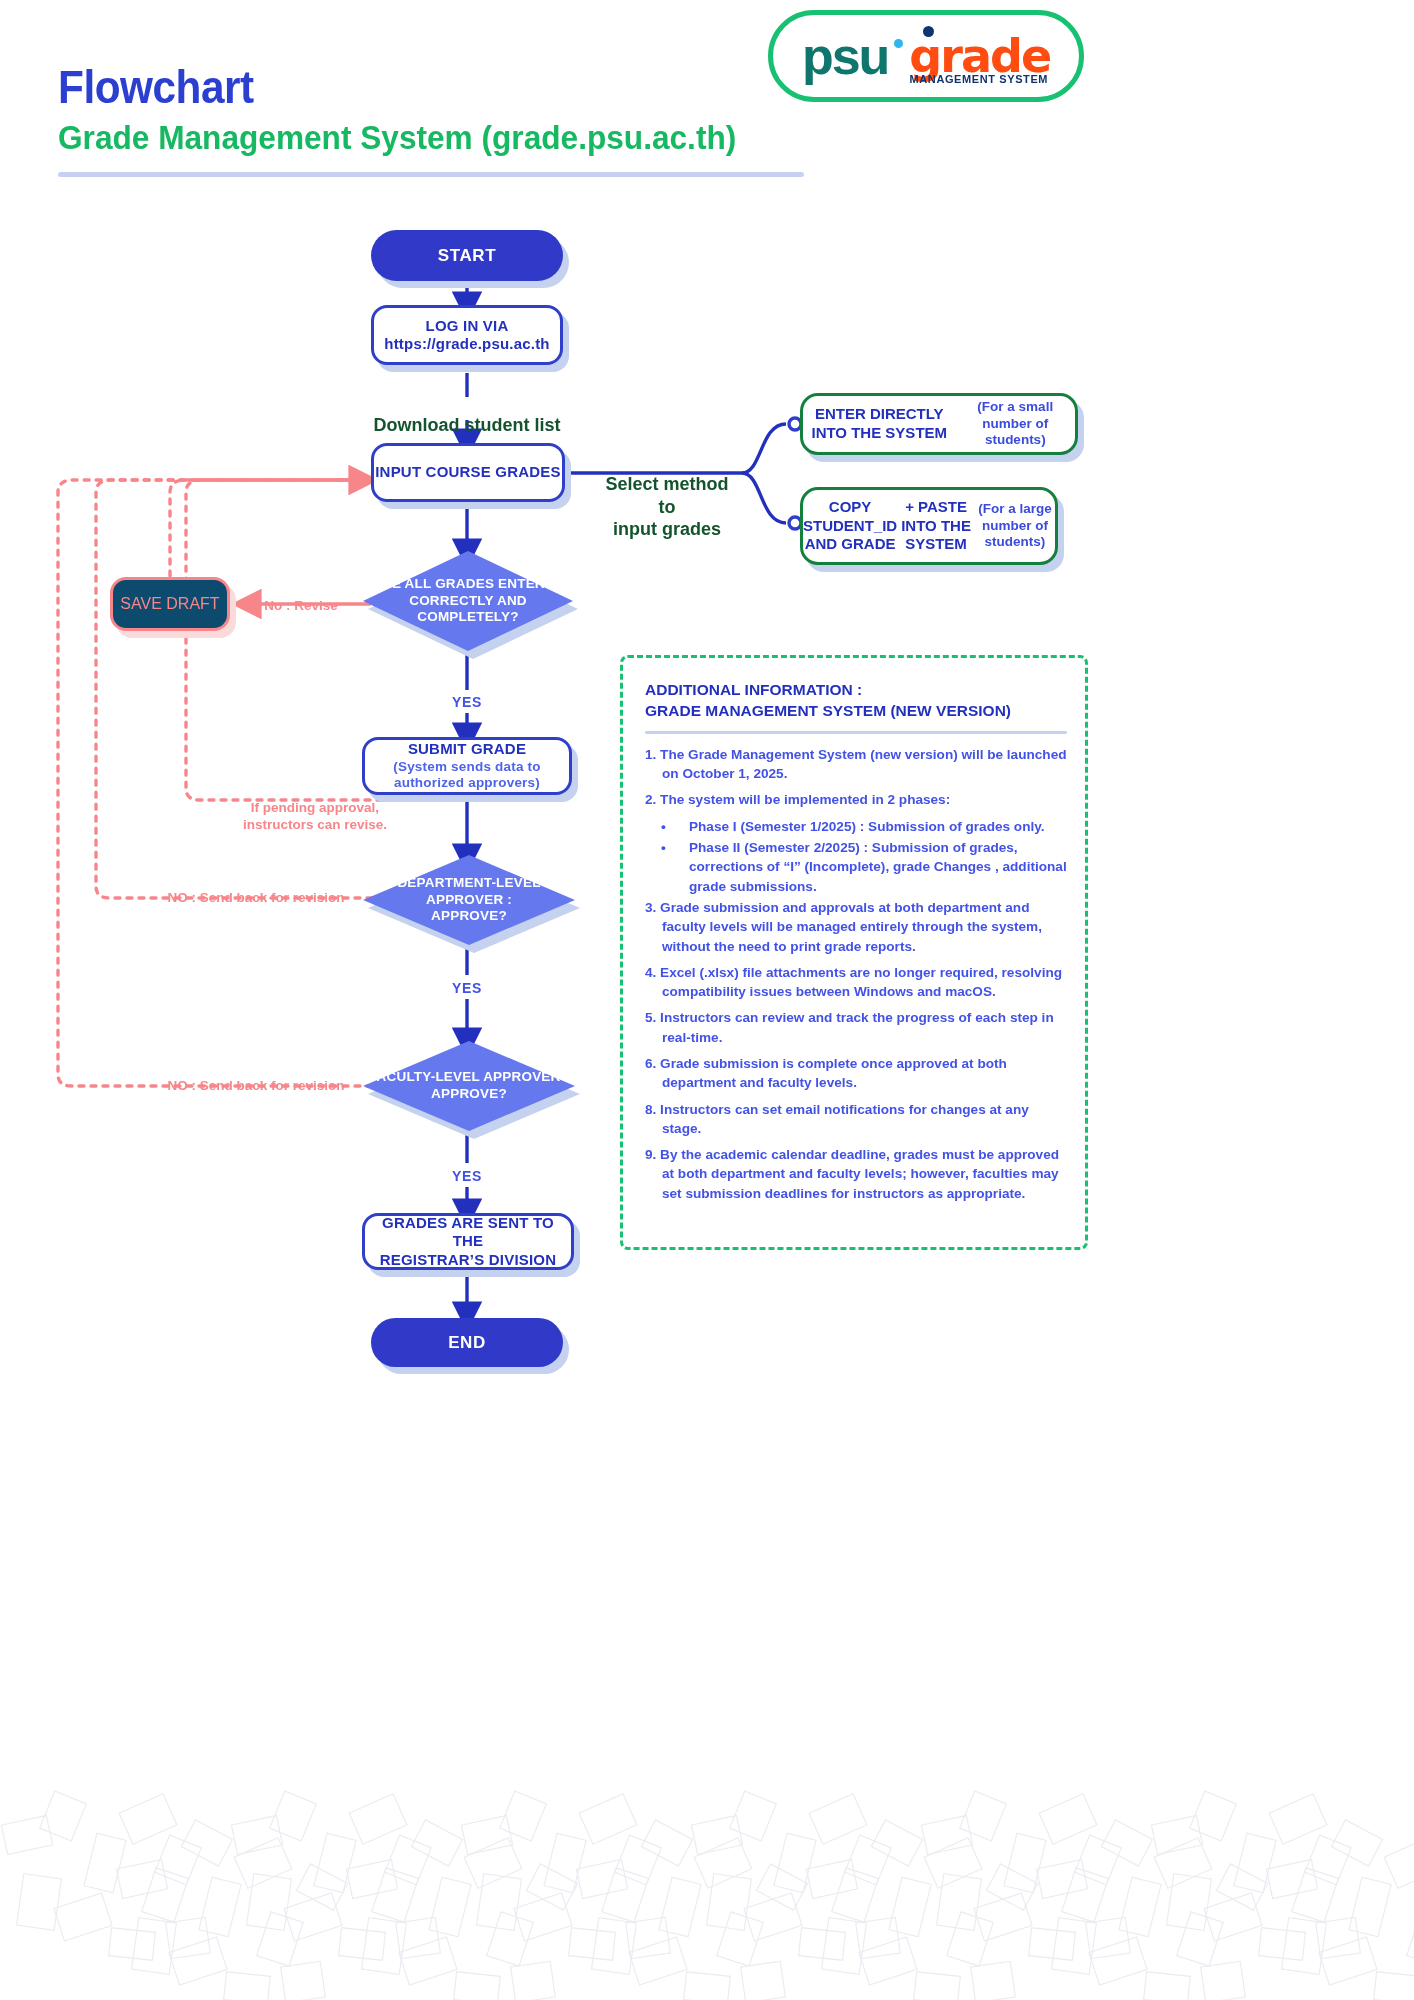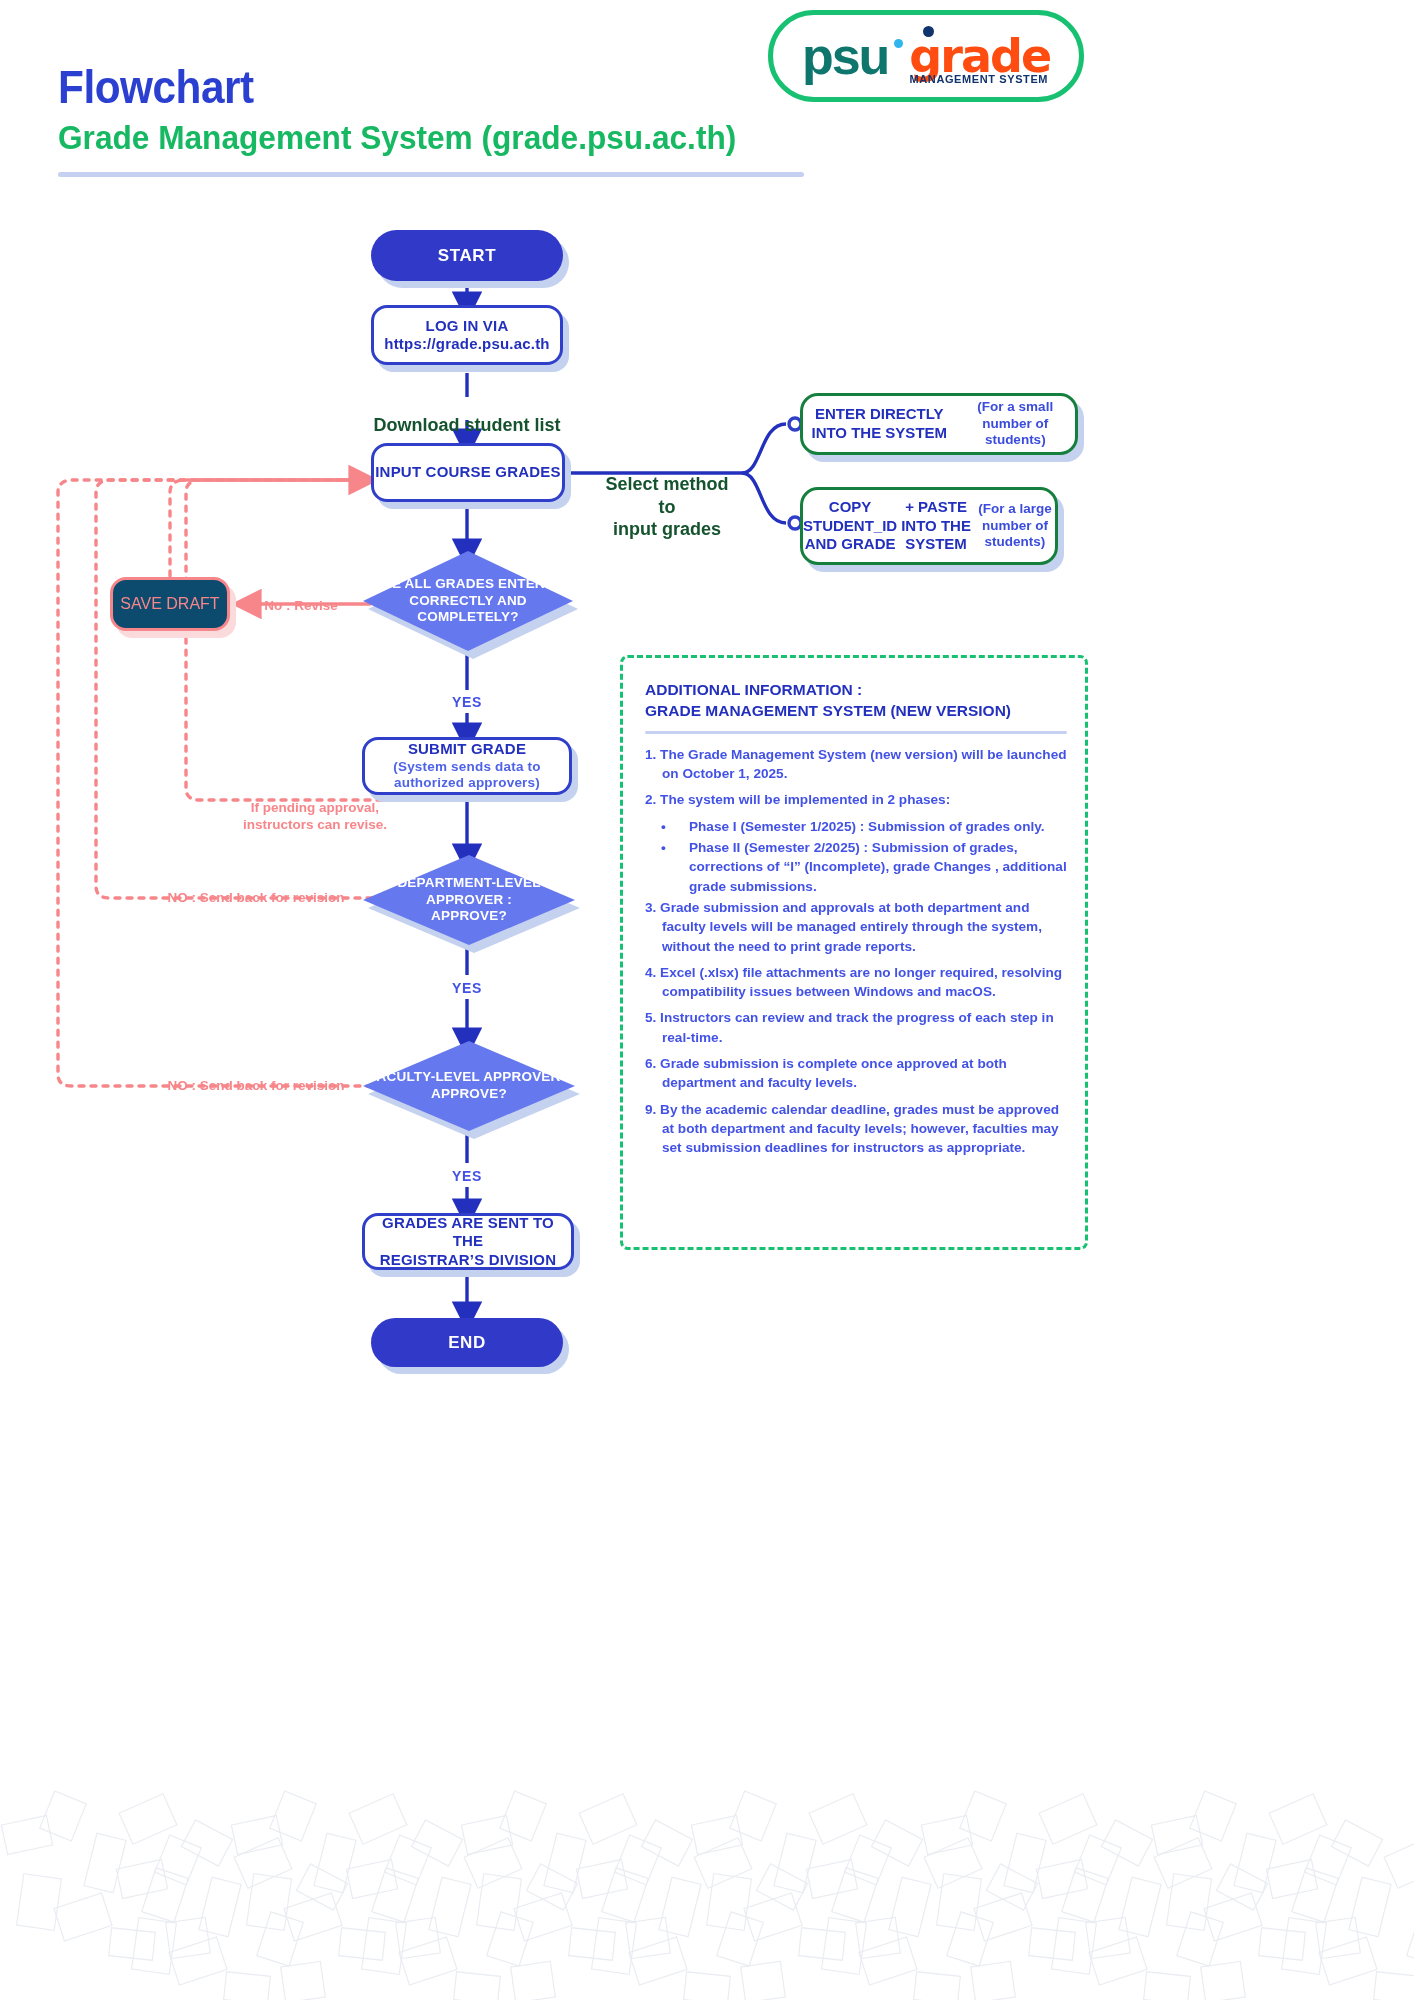--- a/index.html
+++ b/index.html
@@ -309,20 +309,21 @@
     <li class="sub-bullet">
       <span class="bullet-dot">•</span><span>Phase I (Semester 1/2025) : Submission of grades only.</span>
     </li>
     <li class="sub-bullet">
       <span class="bullet-dot">•</span><span>Phase II (Semester 2/2025) : Submission of grades, corrections of “I” (Incomplete), grade Changes , additional grade submissions.</span>
     </li>
     <li>3. Grade submission and approvals at both department and faculty levels will be managed entirely through the system, without the need to print grade reports.</li>
     <li>4. Excel (.xlsx) file attachments are no longer required, resolving compatibility issues between Windows and macOS.</li>
     <li>5. Instructors can review and track the progress of each step in real-time.</li>
     <li>6. Grade submission is complete once approved at both department and faculty levels.</li>
+    <li>8. Instructors can set email notifications for changes at any stage.</li>
     <li>9. By the academic calendar deadline, grades must be approved at both department and faculty levels; however, faculties may set submission deadlines for instructors as appropriate.</li>
   </ol>
 </div>
 
 <svg id="pattern" viewBox="0 0 1414 220">
   <g stroke="#d8dde6" stroke-width="1.2" fill="none">
     <g id="pat-src">
       <rect x="4" y="40" width="46" height="30" transform="rotate(-12 27 55)"></rect>
       <rect x="20" y="96" width="38" height="52" transform="rotate(8 39 122)"></rect>
       <rect x="46" y="16" width="34" height="40" transform="rotate(22 63 36)"></rect>

